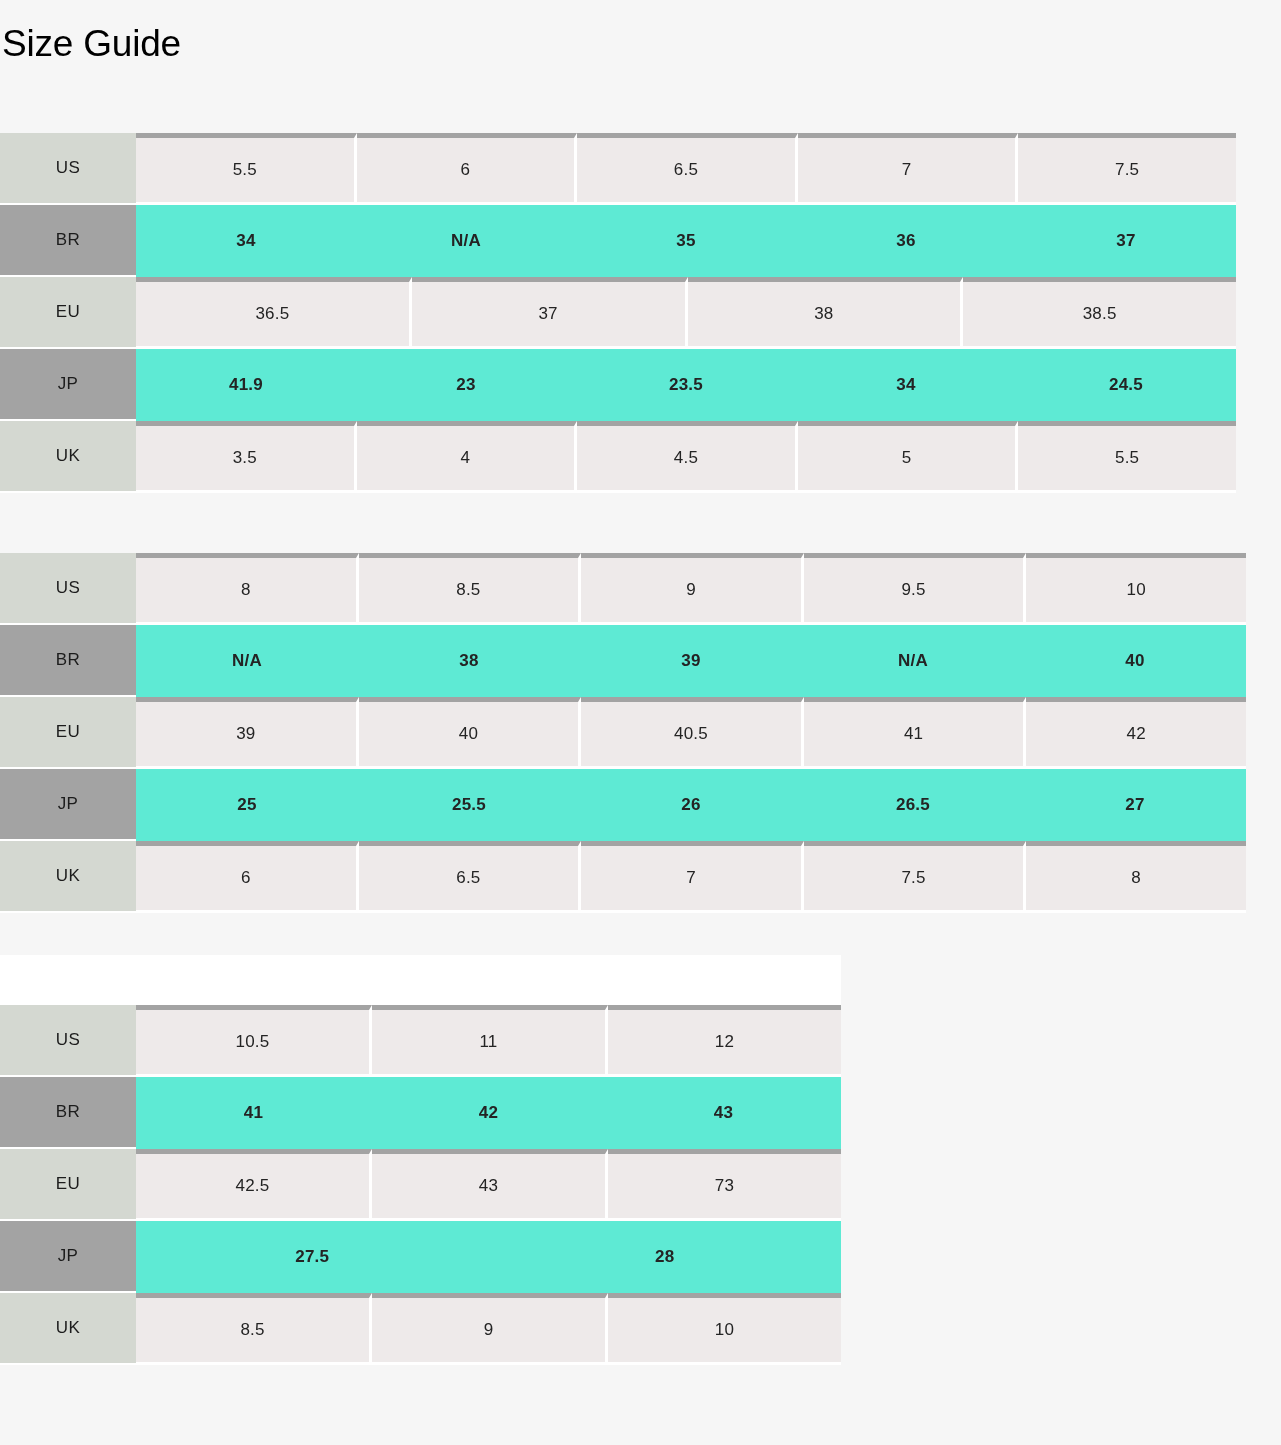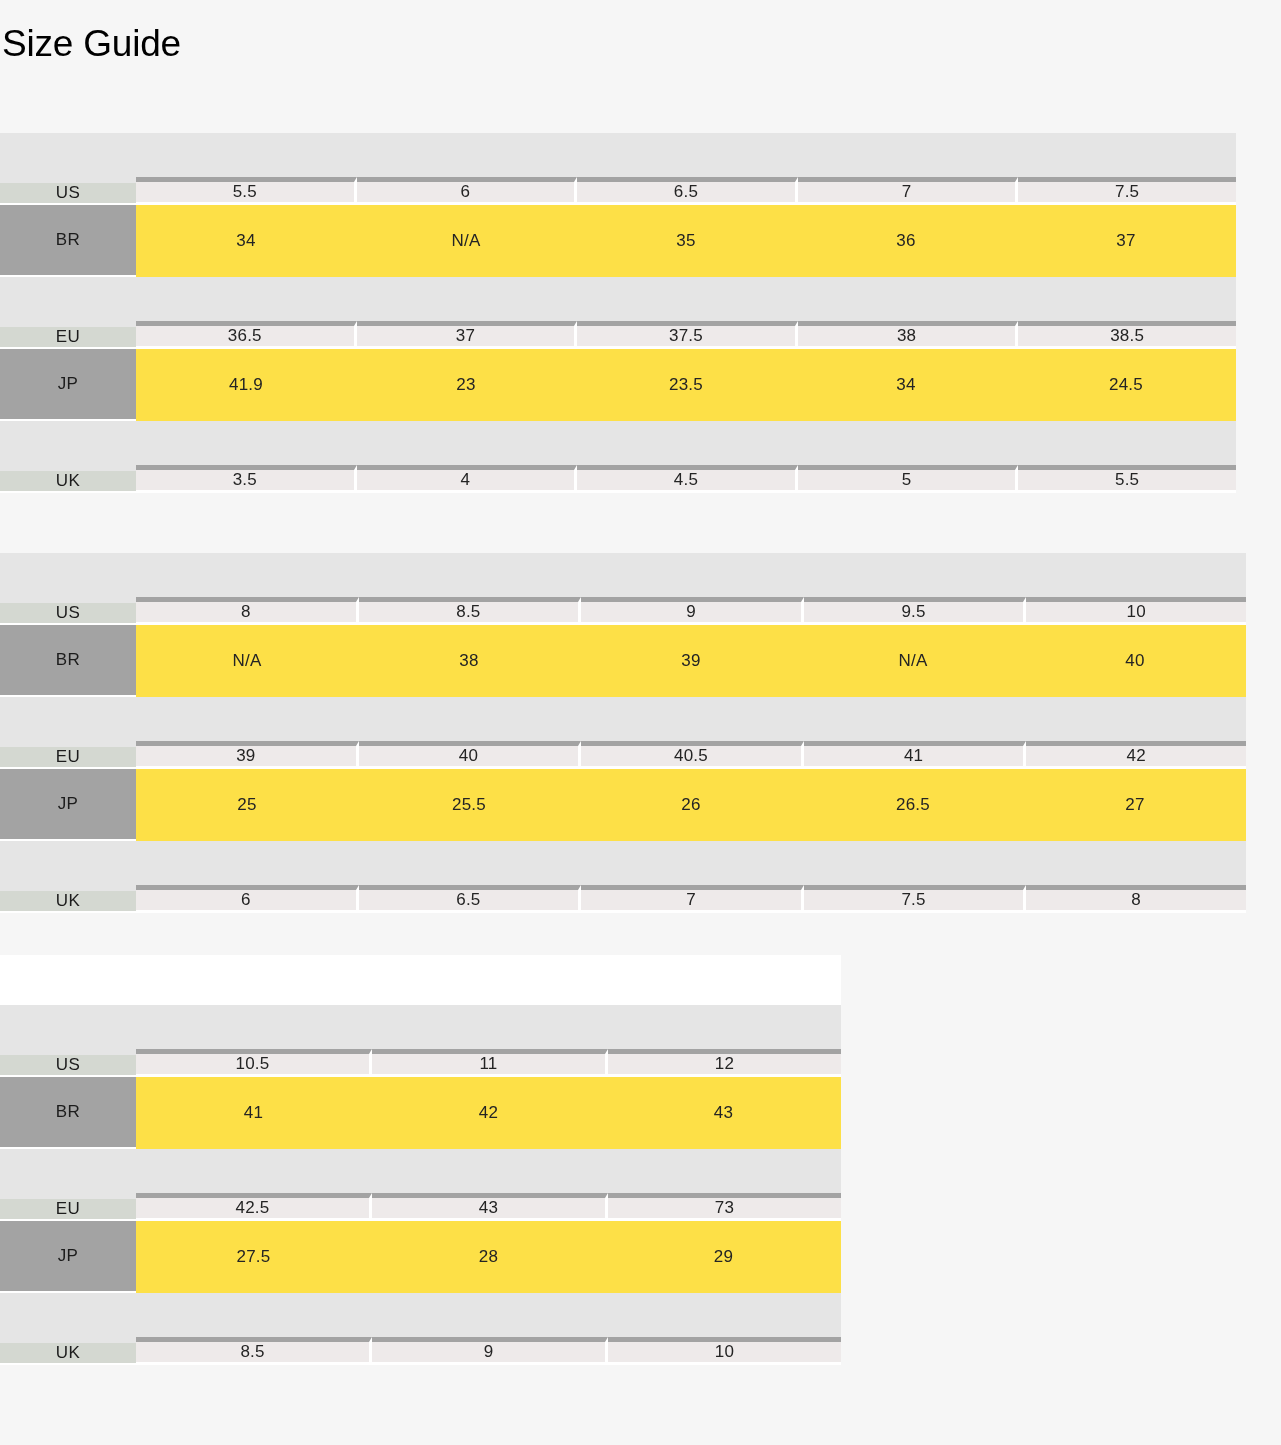--- a/index.html
+++ b/index.html
@@ -50,30 +50,30 @@
   }
 
   .size-row {
     display: flex;
     width: 100%;
     height: 72px;
     background: #ffffff;
   }
 
   
-  .size-row.tinted { background: #e5e5e5; align-items: flex-end; }
+  .size-row.tinted { background: #4c1d95; }
   .size-row.tinted .label-cell { background: #d4d8d1; }
   .size-row.tinted .value-cell {
     background: #eeeaea;
     border-right: 3px solid #ffffff;
     border-bottom: 3px solid #ffffff;
     border-top: 5px solid #a3a3a3;
   }
   .size-row.plain  .label-cell { background: #a3a3a3; }
-  .size-row.plain  .value-cell { background: #fde047; }
+  .size-row.plain  .value-cell { background: #5eead4; font-weight: bold; }
 
   .label-cell {
     flex: 0 0 136px;
     width: 136px;
     display: flex;
     align-items: center;
     justify-content: center;
     font-size: 17px;
     color: #1c1c1c;
     letter-spacing: 0.4px;
@@ -114,21 +114,20 @@
         <div class="value-cell">34</div>
         <div class="value-cell">N/A</div>
         <div class="value-cell">35</div>
         <div class="value-cell">36</div>
         <div class="value-cell">37</div>
       </div>
       <div class="size-row tinted">
         <div class="label-cell">EU</div>
         <div class="value-cell">36.5</div>
         <div class="value-cell">37</div>
-        <div class="value-cell">37.5</div>
         <div class="value-cell">38</div>
         <div class="value-cell">38.5</div>
       </div>
       <div class="size-row plain">
         <div class="label-cell">JP</div>
         <div class="value-cell">41.9</div>
         <div class="value-cell">23</div>
         <div class="value-cell">23.5</div>
         <div class="value-cell">34</div>
         <div class="value-cell">24.5</div>
@@ -203,21 +202,20 @@
       <div class="size-row tinted">
         <div class="label-cell">EU</div>
         <div class="value-cell">42.5</div>
         <div class="value-cell">43</div>
         <div class="value-cell">73</div>
       </div>
       <div class="size-row plain">
         <div class="label-cell">JP</div>
         <div class="value-cell">27.5</div>
         <div class="value-cell">28</div>
-        <div class="value-cell">29</div>
       </div>
       <div class="size-row tinted">
         <div class="label-cell">UK</div>
         <div class="value-cell">8.5</div>
         <div class="value-cell">9</div>
         <div class="value-cell">10</div>
       </div>
     </div>
 
 </div>

